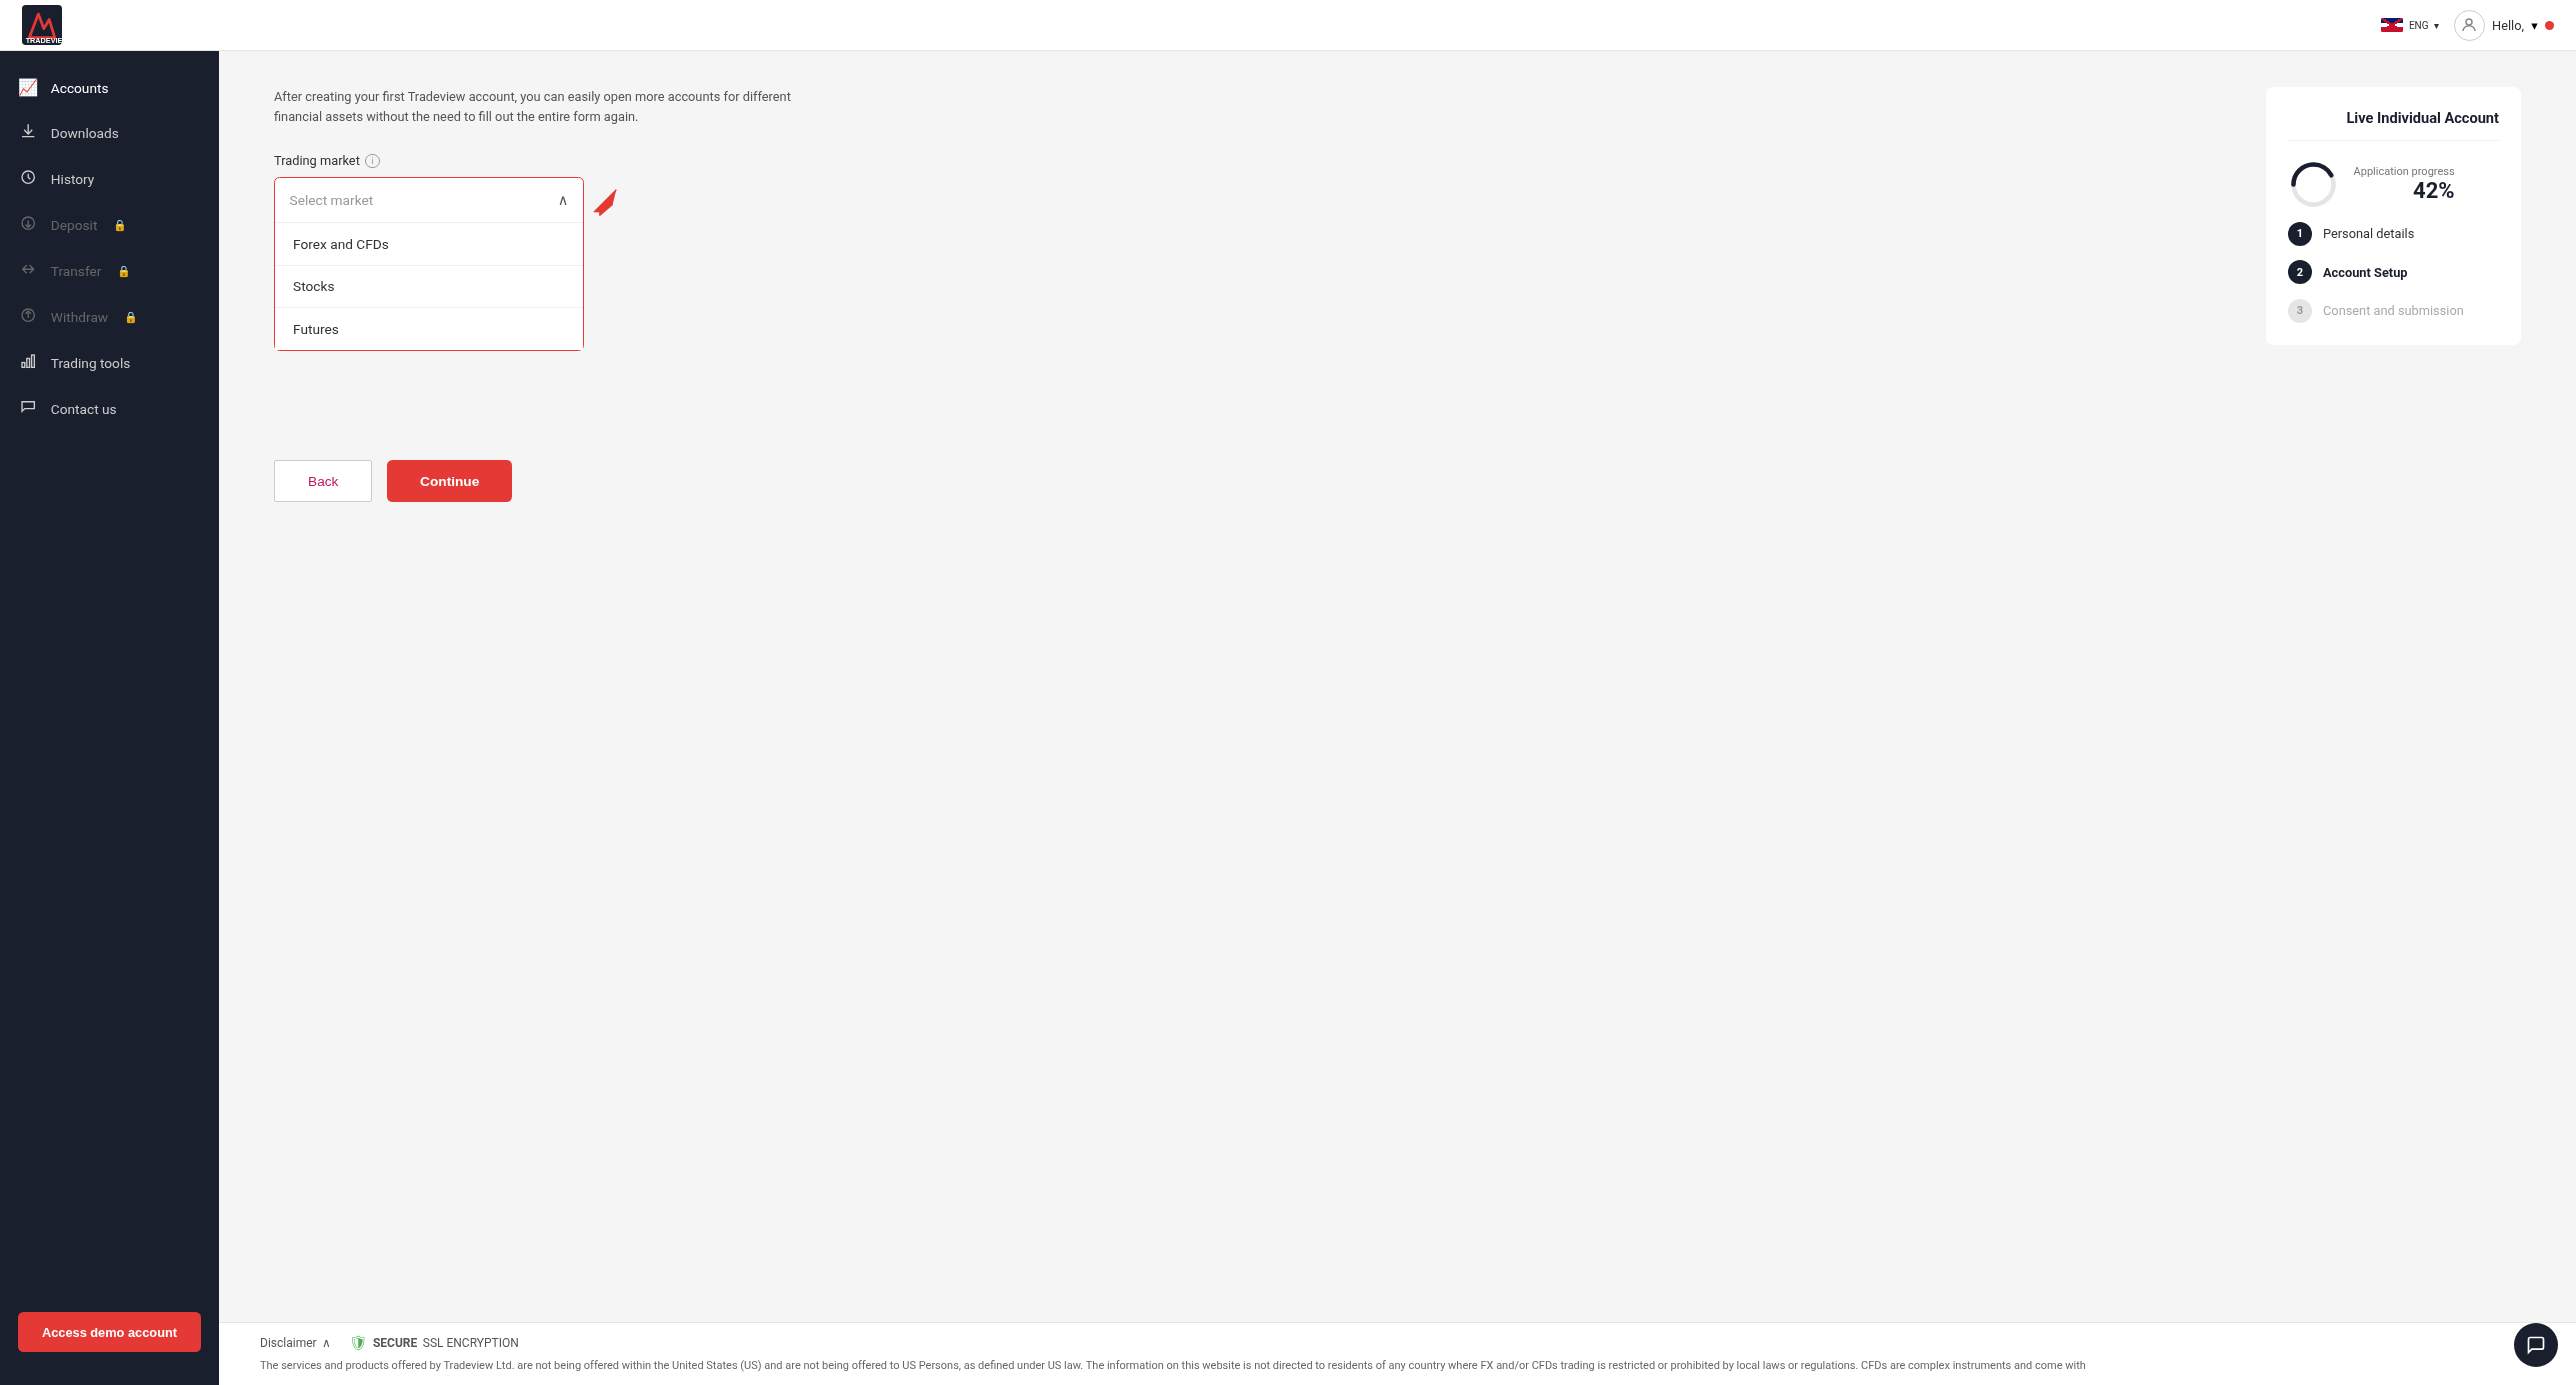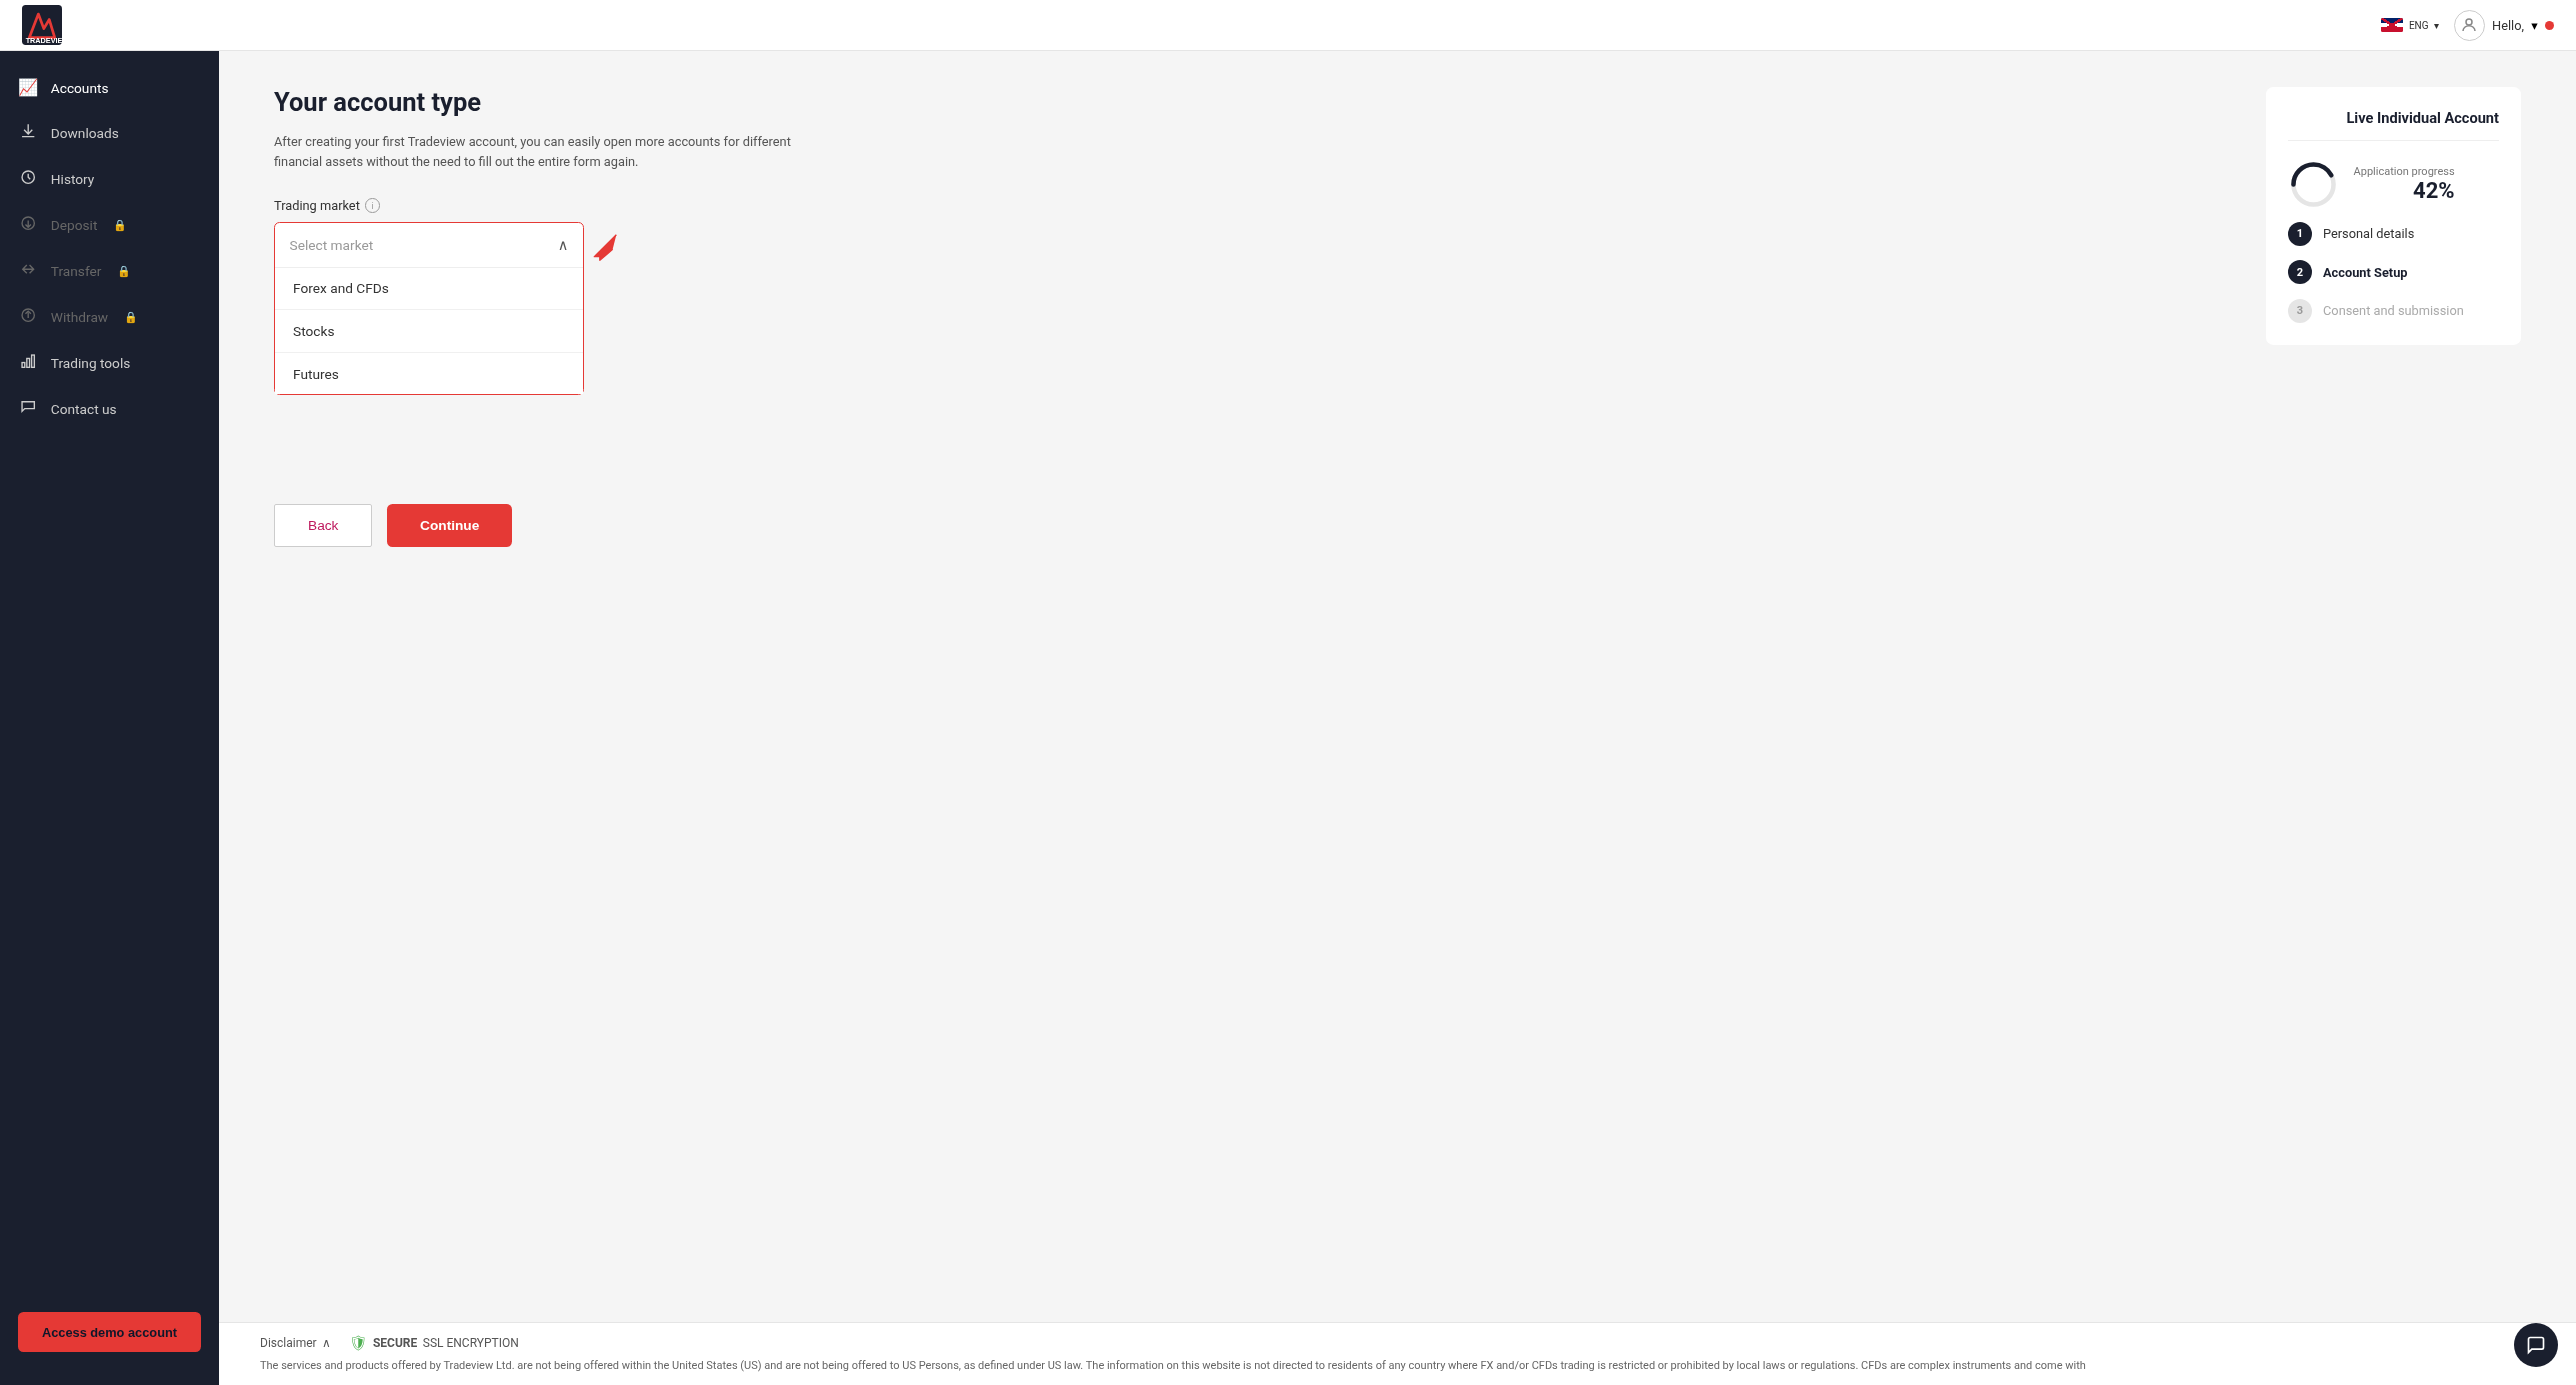--- a/index.html
+++ b/index.html
@@ -137,21 +137,21 @@
       font-size: 11px;
       color: #888;
       margin-left: 3.6px;
     }
     .demo-btn-wrap {
       padding: 18px;
       margin-top: auto;
     }
     .demo-btn {
       background: #e53935;
-      color: #0f172a;
+      color: #ffffff;
       border: none;
       border-radius: 5.5px;
       padding: 12.8px 18px;
       font-size: 12.8px;
       font-weight: 600;
       width: 100%;
       cursor: pointer;
     }
 
     
@@ -536,21 +536,20 @@
       <span class="watermark-item">@ WikiFX</span>
       <span class="watermark-item">@ WikiFX</span>
       <span class="watermark-item">@ WikiFX</span>
       <span class="watermark-item">@ WikiFX</span>
       <span class="watermark-item">@ WikiFX</span>
     </div>
 
     <div class="content-area">
 
       <div class="form-section">
-        <h1 class="page-title">Your account type</h1>
         <p class="page-desc">After creating your first Tradeview account, you can easily open more accounts for different financial assets without the need to fill out the entire form again.</p>
 
         <div class="field-label">
           <span>Trading market</span>
           <div class="info-icon">i</div>
         </div>
 
         <div style="position:relative; display:inline-block;">
           <div class="dropdown-wrapper">
             <div class="dropdown-trigger">

